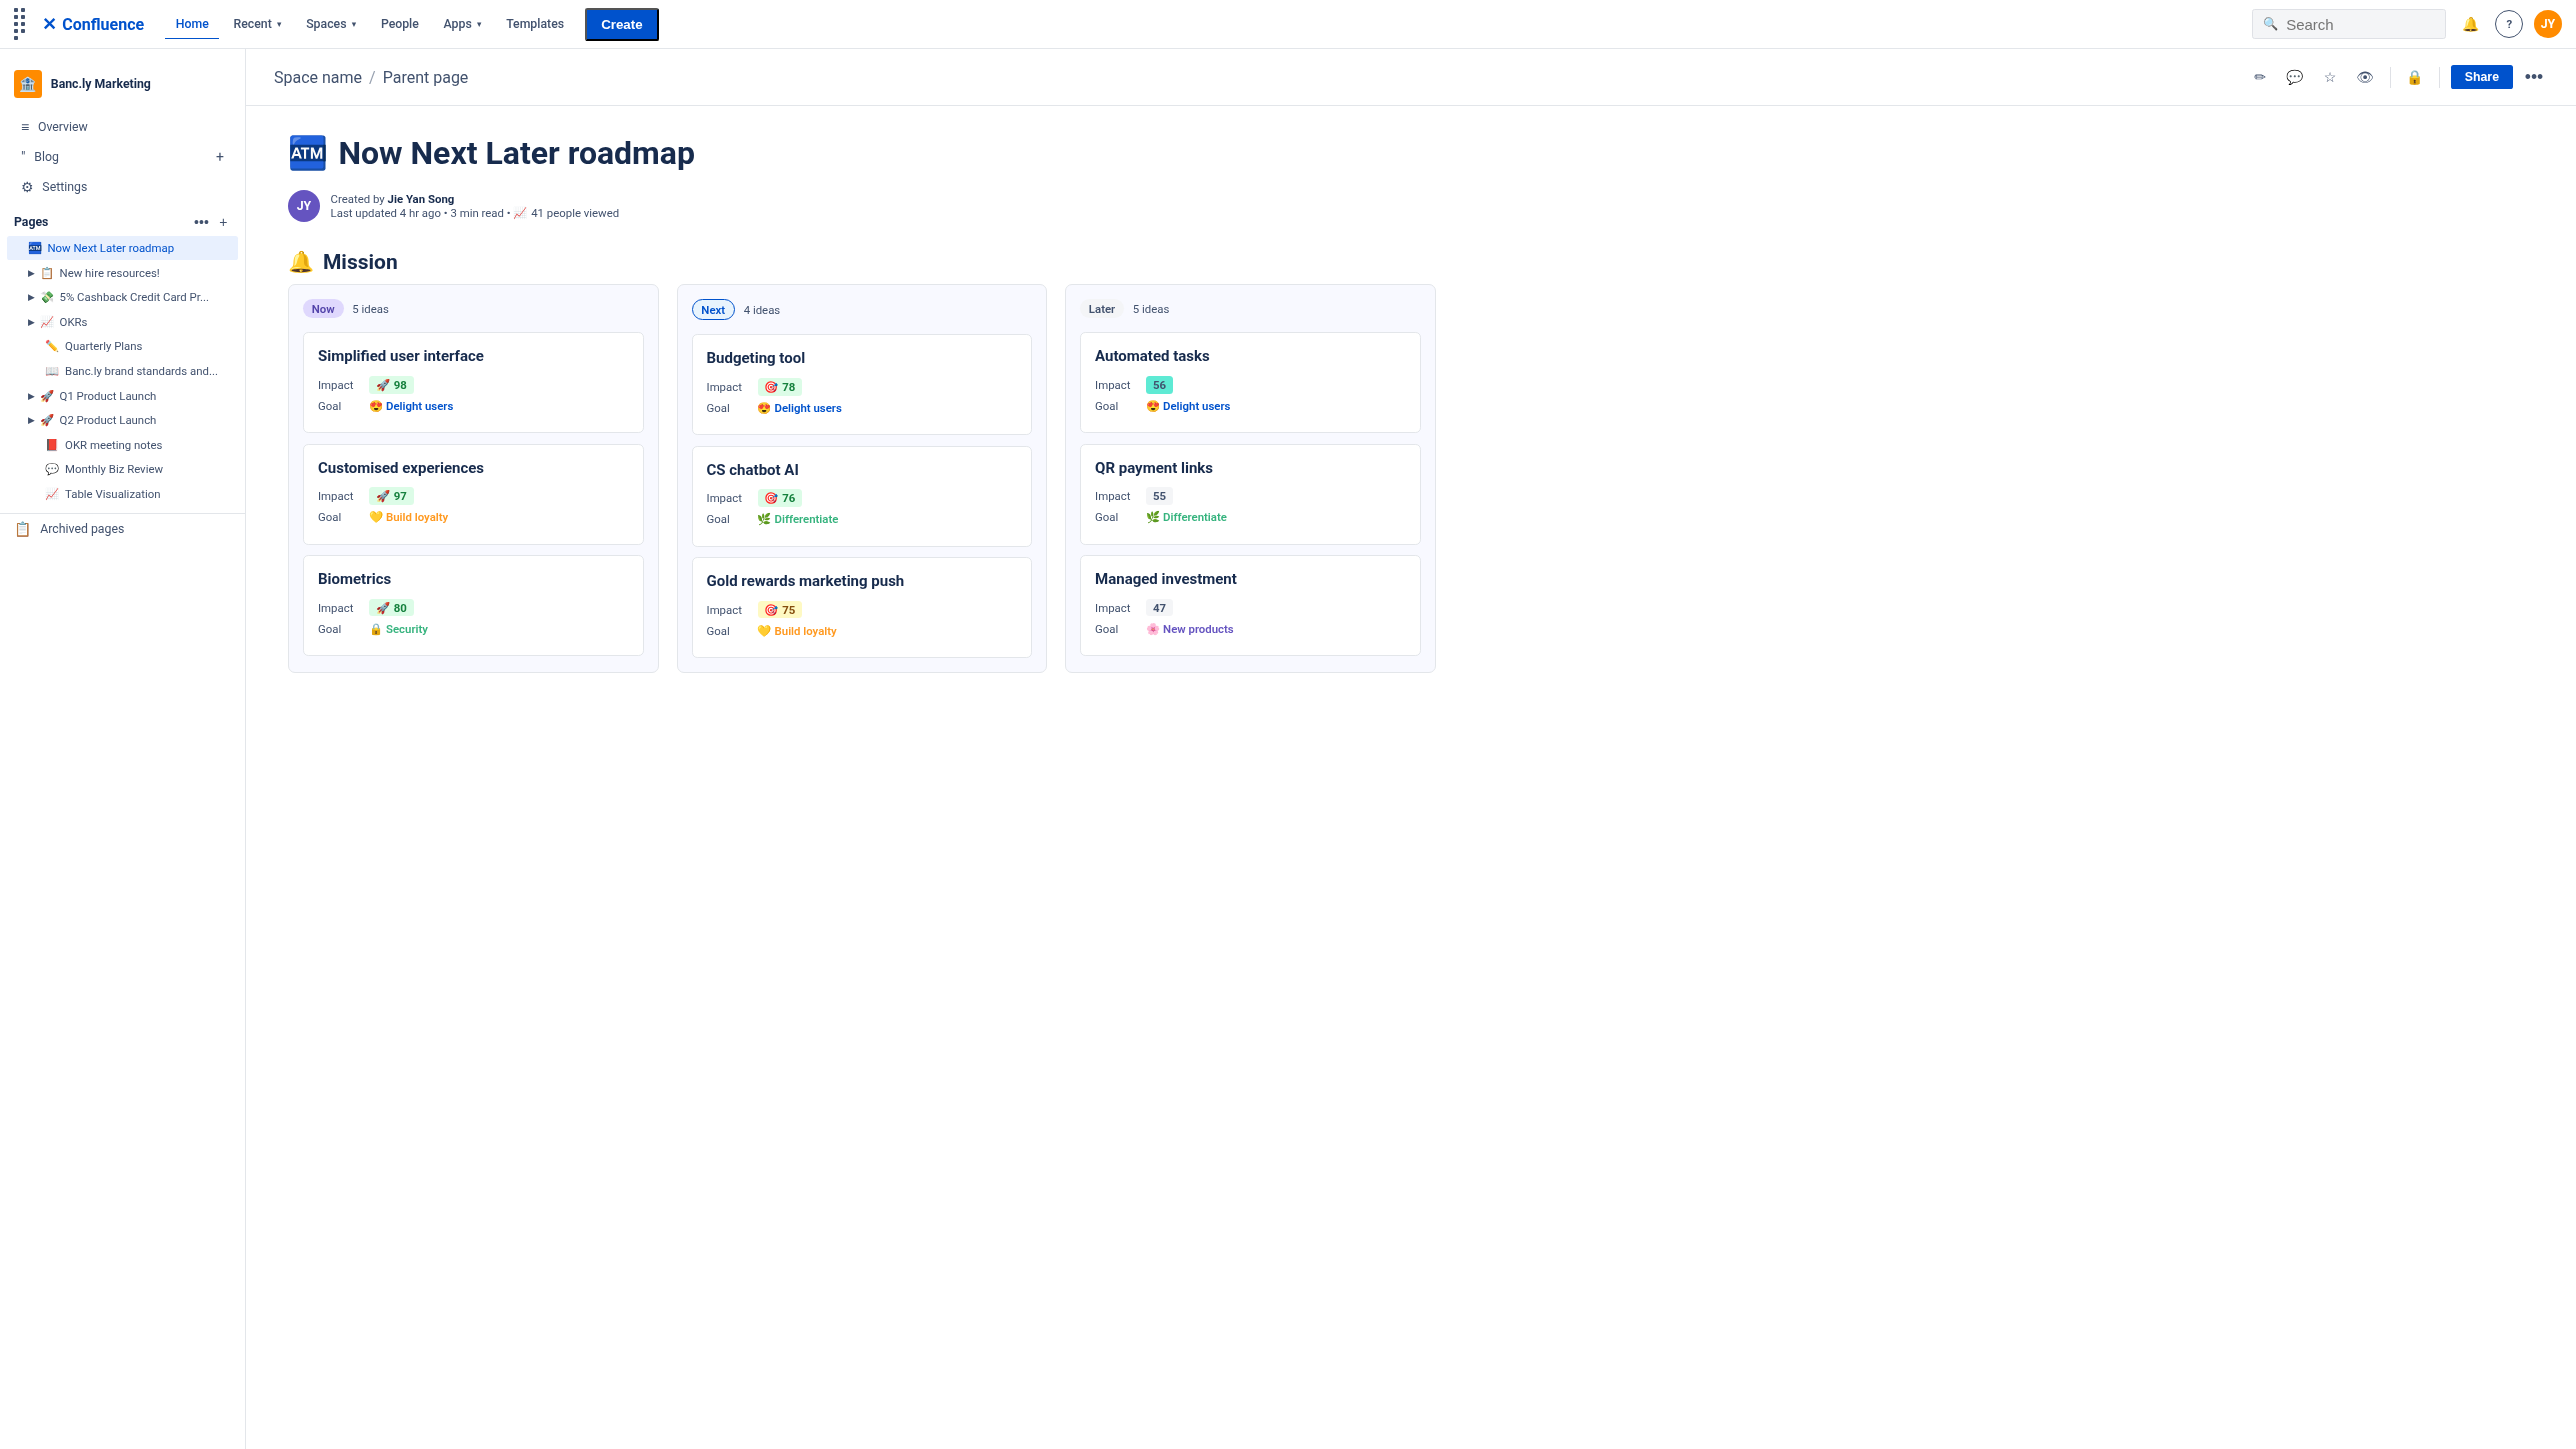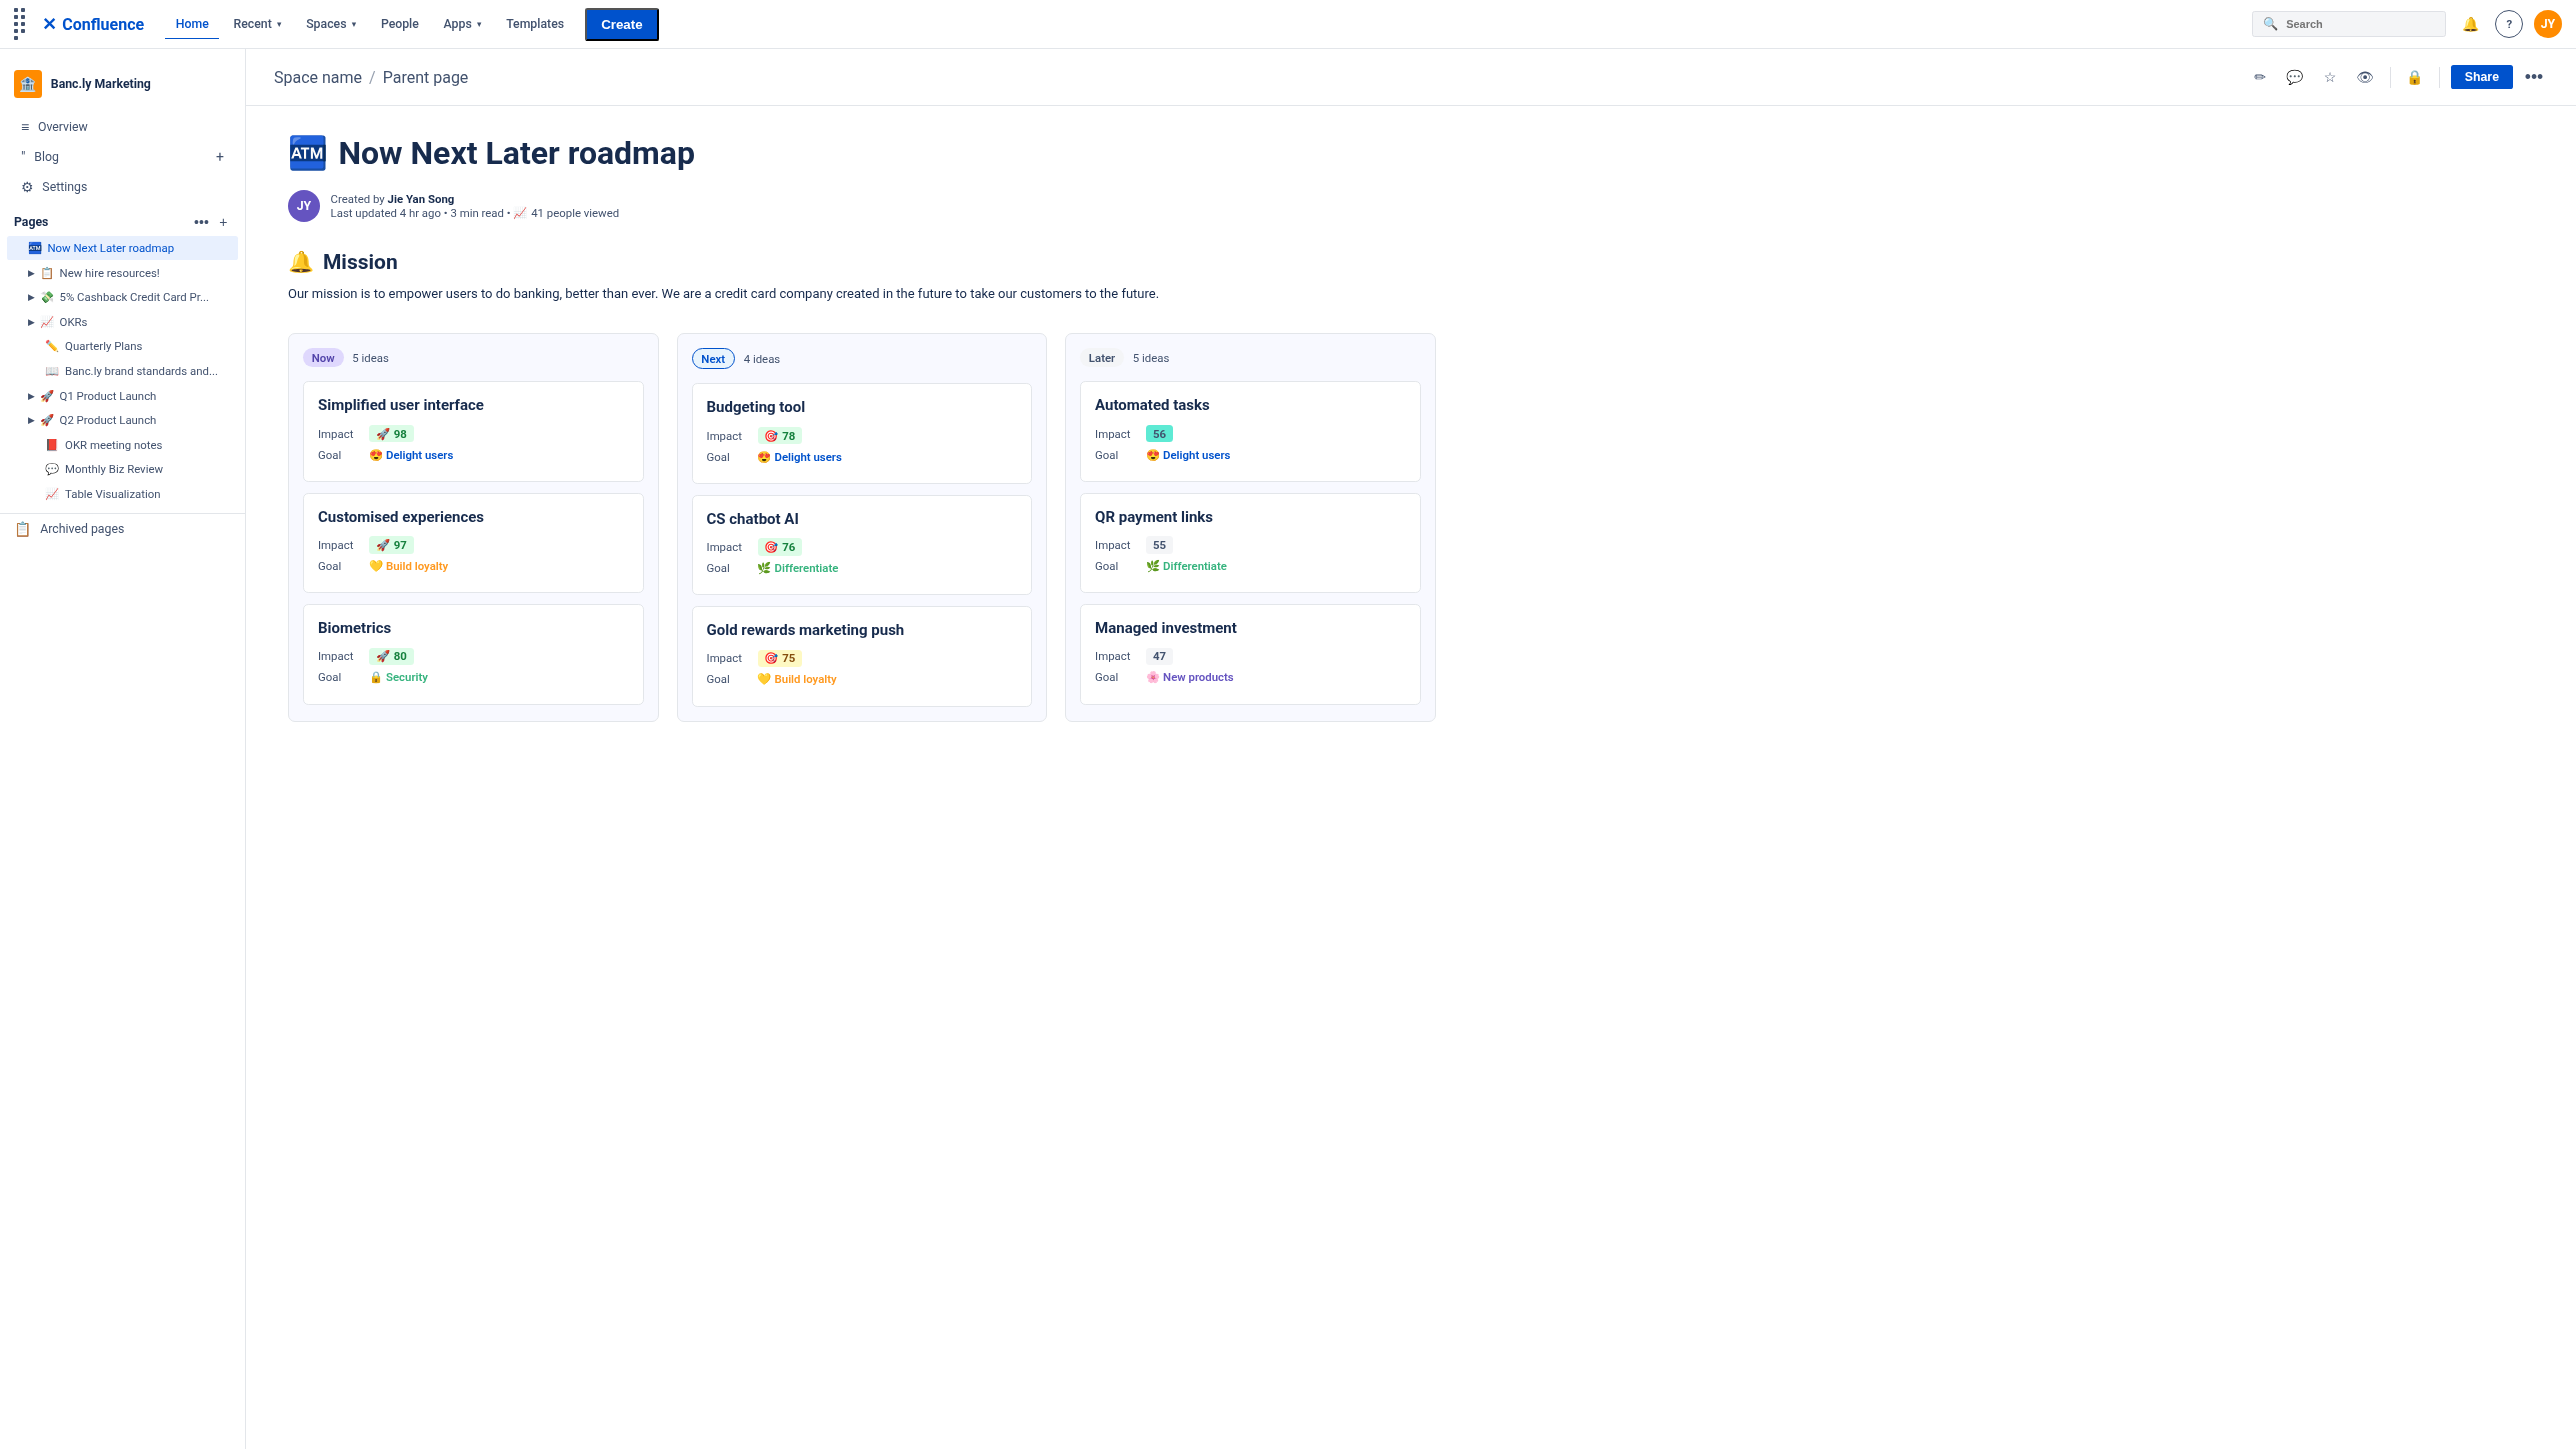--- a/index.html
+++ b/index.html
@@ -11,21 +11,21 @@
       padding: 0 14px; border-bottom: 0.9px solid #e3e6ea; position: sticky; top: 0; z-index: 100;
     }
     .topnav-logo { display: flex; align-items: center; gap: 5.3px; margin-right: 21px; text-decoration: none; }
     .topnav-logo-text { color: #0052cc; font-size: 16px; font-weight: 700; }
     .topnav-nav { display: flex; align-items: center; gap: 3.5px; flex: 1; }
     .nav-item { padding: 7px 10.6px; border-radius: 2.6px; cursor: pointer; color: #42526e; font-size: 12.3px; font-weight: 500; display: flex; align-items: center; gap: 3.5px; }
     .nav-item.active { color: #0052cc; border-bottom: 1.8px solid #0052cc; border-radius: 0; }
     .nav-create { background: #0052cc; color: #fff; padding: 7px 14px; border-radius: 2.6px; cursor: pointer; font-weight: 600; margin-left: 7px; }
     .topnav-right { display: flex; align-items: center; gap: 10.6px; margin-left: auto; }
     .search-box { display: flex; align-items: center; background: #f4f5f7; border: 0.9px solid #dfe1e6; border-radius: 2.6px; padding: 5.3px 10.6px; width: 194px; gap: 7px; cursor: text; }
-    .search-box input { border: none; background: transparent; outline: none; font-size: 11px; color: #42526e; width: 100%; font-weight: bold; }
+    .search-box input { border: none; background: transparent; outline: none; font-size: 15px; color: #42526e; width: 100%; }
     .icon-btn { width: 28px; height: 28px; border-radius: 50%; display: flex; align-items: center; justify-content: center; cursor: pointer; color: #42526e; font-size: 14px; }
     .avatar { width: 28px; height: 28px; border-radius: 50%; background: #ff8b00; display: flex; align-items: center; justify-content: center; color: #fff; font-weight: 700; font-size: 12.3px; cursor: pointer; overflow: hidden; }
 
     
     .layout { display: flex; height: calc(100vh - 49px); }
 
     
     .sidebar { width: 246px; background: #fff; border-right: 0.9px solid #e3e6ea; padding: 14px 0; overflow-y: auto; flex-shrink: 0; }
     .sidebar-space { display: flex; align-items: center; gap: 8.8px; padding: 7px 14px 14px; }
     .sidebar-space-icon { width: 28px; height: 28px; background: #ff8b00; border-radius: 3.5px; display: flex; align-items: center; justify-content: center; color: #fff; font-size: 14px; }
@@ -274,21 +274,20 @@
             <span>Last updated 4 hr ago</span> • <span>3 min read</span> •
             <span style="display:inline-flex;align-items:center;gap:3.5px;">📈 <span>41 people viewed</span></span>
           </div>
         </div>
       </div>
 
       <div class="section-title">
         <span>🔔</span>
         <span>Mission</span>
       </div>
-      <p class="mission-text">Our mission is to empower users to do banking, better than ever. We are a credit card company created in the future to take our customers to the future.</p>
 
       <div class="roadmap-grid" id="roadmap-grid">
       <div class="roadmap-column">
             <div class="column-header">
               <span class="column-badge badge-now">Now</span>
               <span class="column-ideas">5 ideas</span>
             </div>
             <div class="idea-card">
       <div class="idea-card-title">Simplified user interface</div>
       <div class="idea-card-row">

